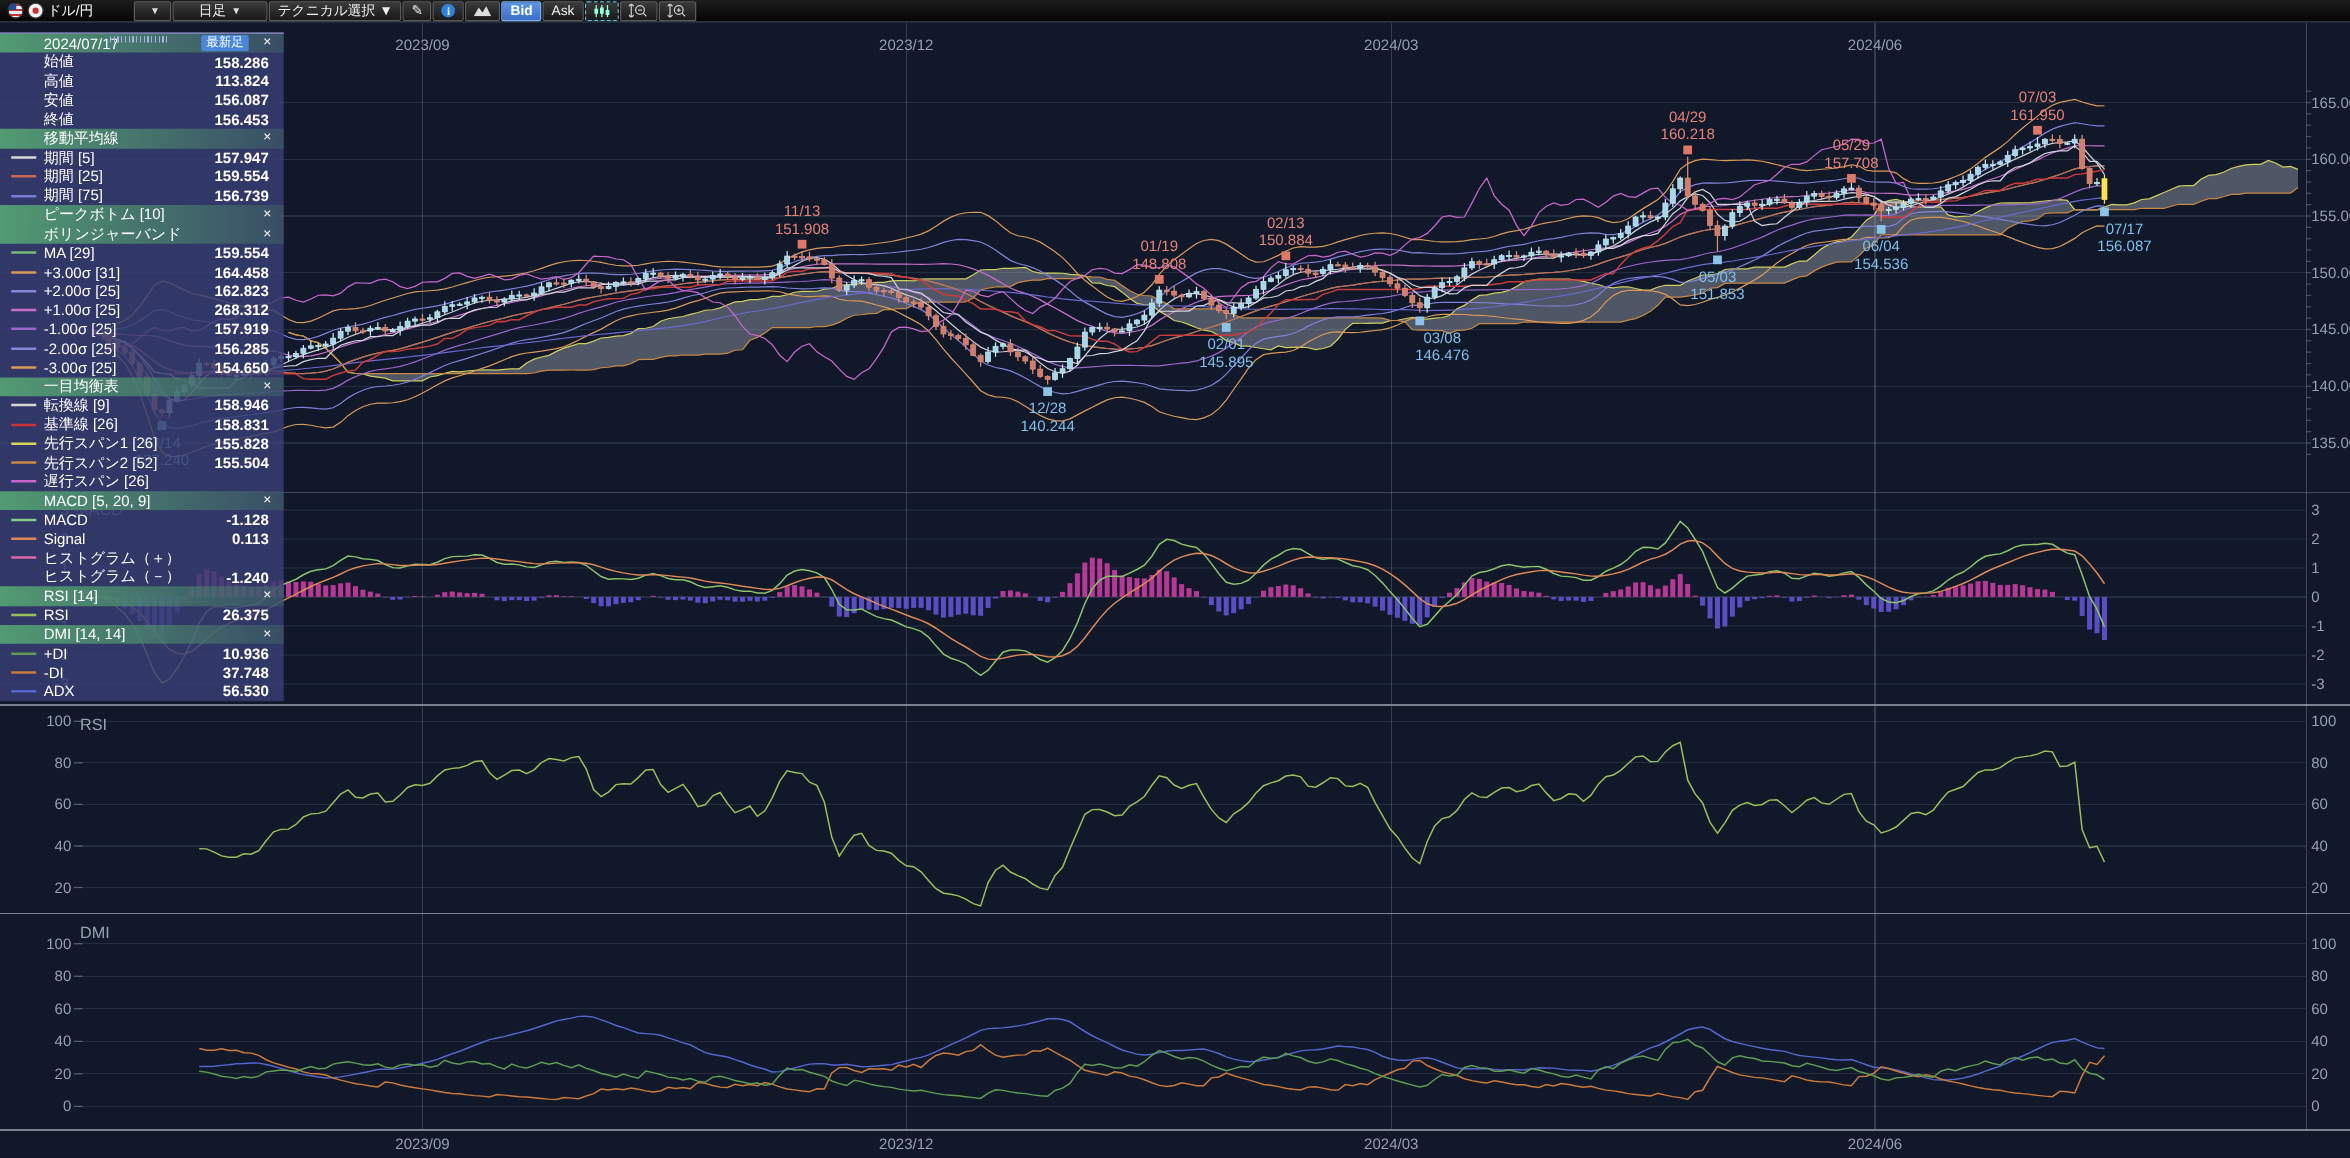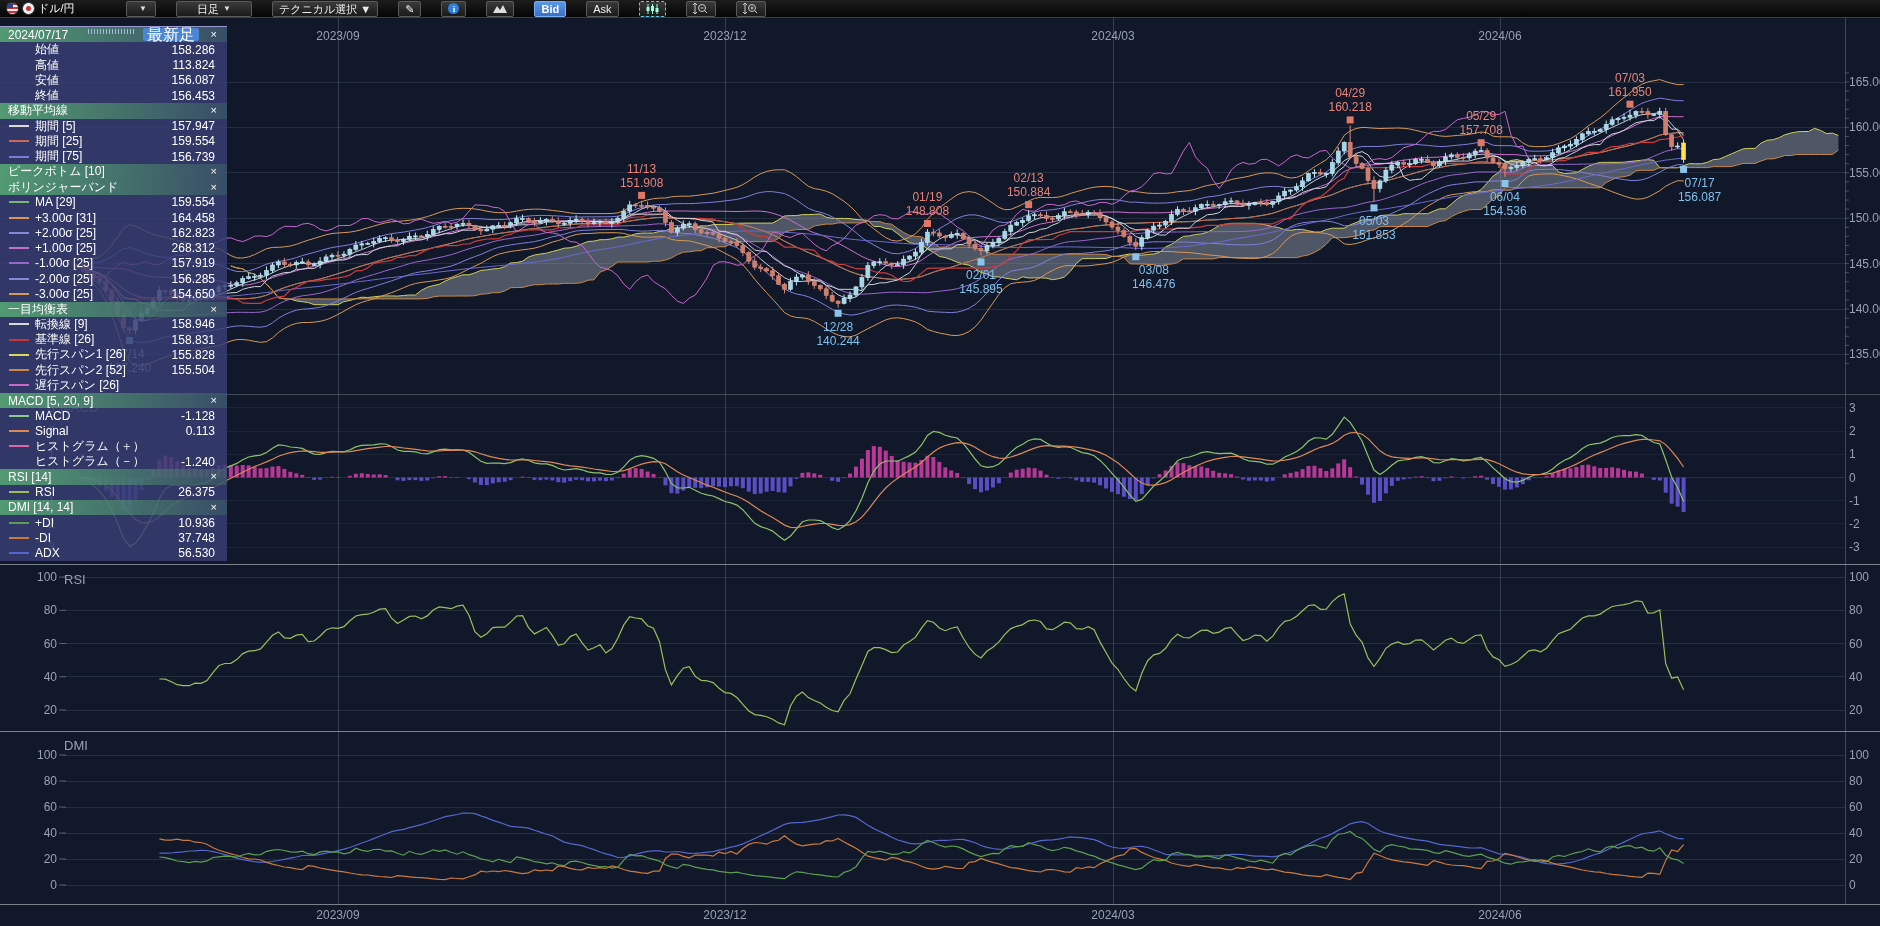--- a/index.html
+++ b/index.html
@@ -1,20 +1,20 @@
 <!DOCTYPE html>
 <html><head>
 <meta charset="utf-8">
 <style>
   html,body{margin:0;padding:0;background:#0e1526;width:1880px;height:926px;overflow:hidden;
     font-family:"Liberation Sans","DejaVu Sans",sans-serif;}
   #stage{position:relative;width:1880px;height:926px;background:#10182a;}
   
   #toolbar{position:absolute;left:0;top:0;width:1880px;height:18px;background:linear-gradient(#1c1c1c,#050505);
-    border-bottom:1px solid #3a3f4a;display:flex;align-items:center;gap:20px;padding-left:2px;z-index:30;box-sizing:border-box;}
+    border-bottom:1px solid #3a3f4a;display:flex;align-items:center;gap:1px;padding-left:2px;z-index:30;box-sizing:border-box;}
   .tbtn{height:14px;display:flex;align-items:center;justify-content:center;padding:0 6px;
     background:linear-gradient(#3a3a3a,#1a1a1a);border:1px solid #5a5a5a;border-radius:2px;
     color:#eee;font-size:11px;line-height:12px;cursor:default;white-space:nowrap;}
   .tbtn.active{background:linear-gradient(#5a96e8,#3a6fc8);border-color:#7ab0f0;color:#fff;font-weight:bold;}
   .tbtn.tool-active{border:1px dashed #5ac8e8;}
   .pairbox{display:flex;align-items:center;gap:3px;color:#fff;font-size:11px;padding:0 4px;min-width:96px;}
   .flag{width:11px;height:11px;border-radius:50%;display:inline-block;position:relative;border:1px solid #333;}
   .flag.us{background:repeating-linear-gradient(#c33 0 2px,#eee 2px 4px);}
   .flag.us:after{content:"";position:absolute;left:0;top:0;width:6px;height:5px;background:#224a8c;border-radius:3px 0 0 0;}
   .flag.jp{background:#f4f4f4;}
@@ -23,24 +23,24 @@
   .caret{font-size:8px;color:#ddd;margin-left:4px;}
   .icircle{width:11px;height:11px;border-radius:50%;background:#2f7fe0;color:#fff;font-size:9px;font-weight:bold;
     display:flex;align-items:center;justify-content:center;font-family:"Liberation Serif",serif;}
   
   #panel{position:absolute;left:0;top:26px;width:227px;height:534px;z-index:20;
     background:rgba(56,62,116,0.84);border-top:1px solid #9a9ad0;font-size:12px;color:#fff;}
   .prow{display:flex;align-items:center;height:15.26px;position:relative;}
   .prow.hdr{background:linear-gradient(90deg,rgba(84,160,115,0.95),rgba(70,120,100,0.35));}
   .prow .sw{width:20px;height:2px;margin:0 6px 0 9px;flex:0 0 auto;}
   .prow .lbl{flex:1 1 auto;white-space:nowrap;overflow:hidden;}
-  .prow.hdr .lbl{padding-left:8px;}
-  .prow .val{text-align:right;padding-right:12px;white-space:nowrap;}
+  .prow.hdr .lbl{padding-left:8px;margin-left:27px;}
+  .prow .val{text-align:right;padding-right:12px;white-space:nowrap;font-weight:bold;}
   .prow .xbtn{position:absolute;right:10px;top:0;line-height:15px;color:#fff;font-size:11px;cursor:default;}
-  .prow .badge{background:#4a86d8;color:#fff;font-size:16px;line-height:13px;padding:0 4px;border-radius:2px;
+  .prow .badge{background:#4a86d8;color:#fff;font-size:10px;line-height:13px;padding:0 4px;border-radius:2px;
     position:absolute;right:28px;top:1px;}
   .prow .handle{position:absolute;left:88px;top:2px;width:48px;height:5px;
     background:repeating-linear-gradient(90deg,#aab4e0 0 1px,transparent 1px 3px);}
   
   #chart{position:absolute;left:0;top:0;z-index:5;}
   text{font-family:"Liberation Sans","DejaVu Sans",sans-serif;}
 </style>
 </head>
 <body>
 <div id="stage">

